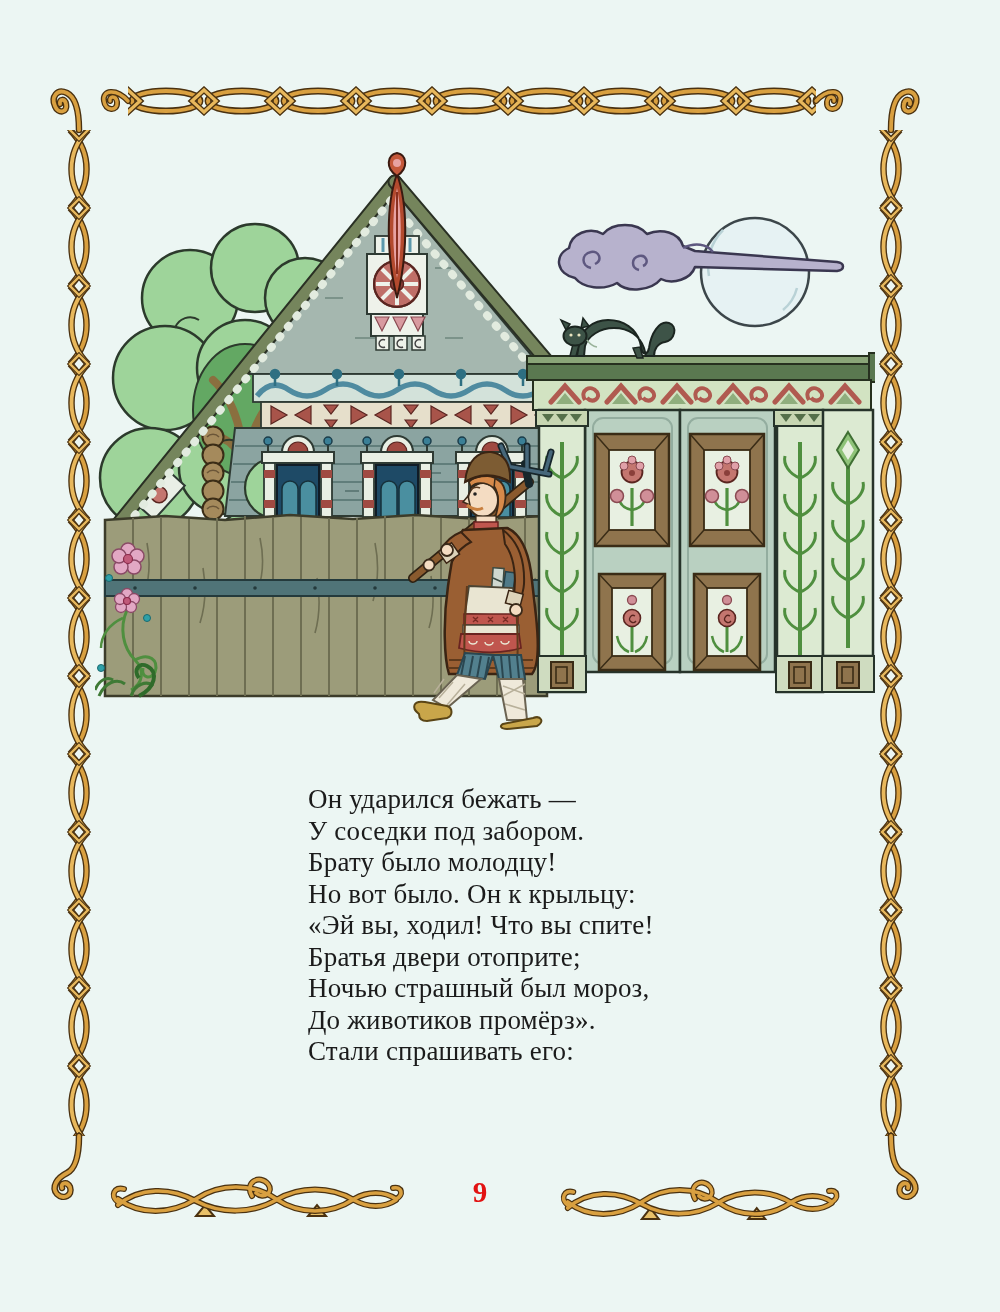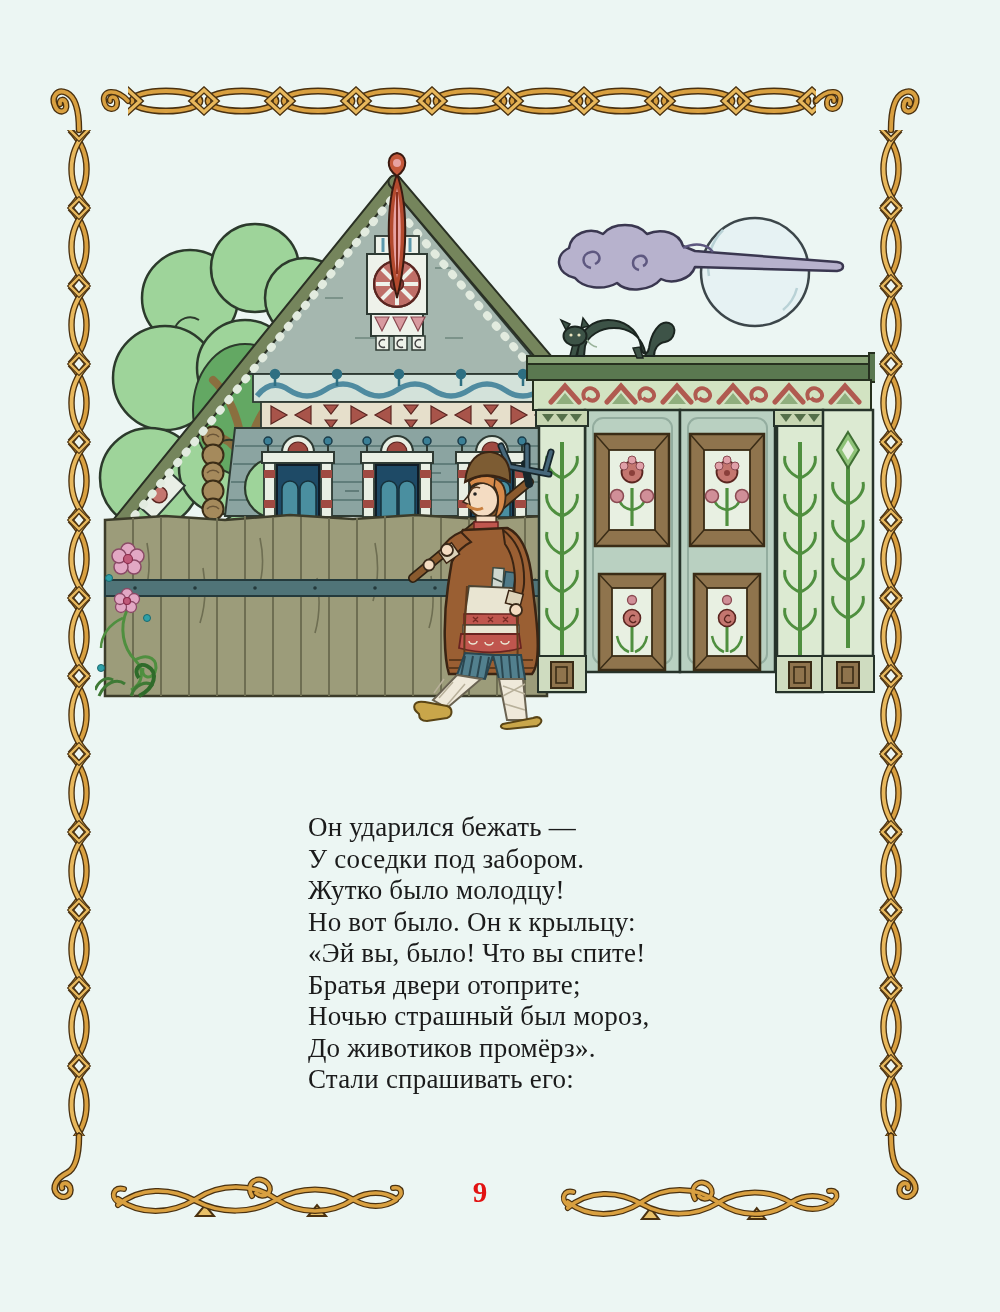--- a/index.html
+++ b/index.html
@@ -5,21 +5,21 @@
   html,body{margin:0;padding:0;}
   body{
     width:1000px;height:1312px;position:relative;overflow:hidden;
     background:#ecf6f3;
     font-family:"Liberation Serif", serif;
   }
   .abs{position:absolute;}
   #border-layer{left:0;top:0;width:1000px;height:1312px;}
   #illustration{left:95px;top:148px;width:780px;height:596px;}
   #poem{
-    left:308px;top:812px;width:360px;
+    left:308px;top:784px;width:360px;
     font-size:27px;line-height:31.5px;color:#1b1b1b;letter-spacing:.2px;
   }
   .poem-line{white-space:pre;}
   #page-number{
     left:452px;top:1176px;width:56px;text-align:center;
     font-size:29px;font-weight:bold;color:#e21212;
   }
 </style>
 </head>
 <body>
@@ -436,22 +436,22 @@
     <path d="M404,531 L428,531 L432,572 L412,572 Z" fill="#efe9da" stroke="#6a6352" stroke-width="2"></path>
     <path d="M408,538 L430,546 M430,536 L408,548 M410,556 L430,562" stroke="#b8b09a" stroke-width="1.5"></path>
     <path d="M324,566 C316,560 318,552 330,554 L352,558 C358,560 358,568 352,570 L332,573 C326,573 324,570 324,566 Z" fill="#c9a64a" stroke="#5a4516" stroke-width="2"></path>
     <path d="M408,576 L438,570 C446,567 450,574 442,578 L412,581 C406,581 404,578 408,576 Z" fill="#c9a64a" stroke="#5a4516" stroke-width="2"></path>
   </g>
 </svg>
 
 <div id="poem" class="abs">
   <div class="poem-line">Он ударился бежать —</div>
   <div class="poem-line">У соседки под забором.</div>
-  <div class="poem-line">Жутко было молодцу!</div>
+  <div class="poem-line">Брату было молодцу!</div>
   <div class="poem-line">Но вот было. Он к крыльцу:</div>
-  <div class="poem-line">«Эй вы, было! Что вы спите!</div>
+  <div class="poem-line">«Эй вы, ходил! Что вы спите!</div>
   <div class="poem-line">Братья двери отоприте;</div>
   <div class="poem-line">Ночью страшный был мороз,</div>
   <div class="poem-line">До животиков промёрз».</div>
   <div class="poem-line">Стали спрашивать его:</div>
 </div>
 
 <div id="page-number" class="abs">9</div>
 
 </body></html>

